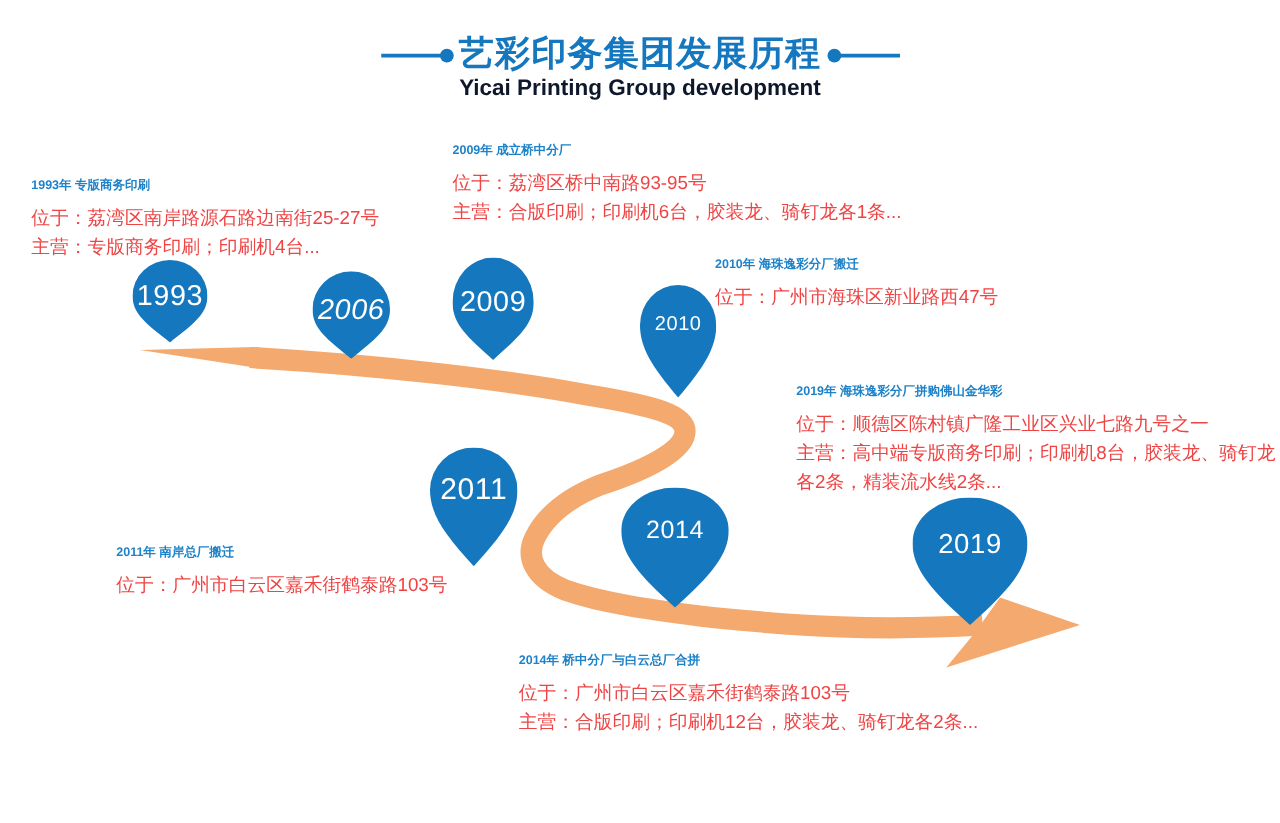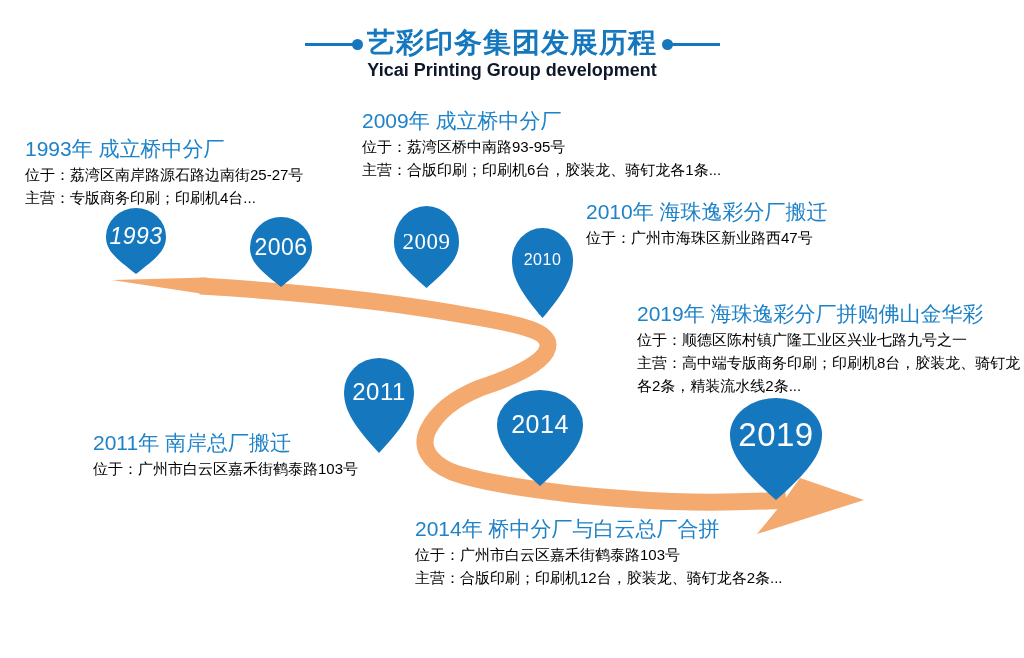--- a/index.html
+++ b/index.html
@@ -19,22 +19,22 @@
   
   .pin{position:absolute;z-index:2;}
   .pin svg{position:absolute;left:0;top:0;width:100%;height:100%;}
   .pin-year{position:absolute;left:0;top:0;width:100%;display:flex;align-items:center;justify-content:center;
             color:#ffffff;font-weight:normal;letter-spacing:0.5px;}
   .pin.round .pin-year{height:87%;}
   .pin.long  .pin-year{height:72%;}
 
   
   .info{position:absolute;z-index:3;font-size:15px;line-height:23px;}
-  .info-title{font-size:21px;font-weight:normal;color:#1E82C8;margin-bottom:3px;white-space:nowrap;}
-  .info-line{color:#000000;}
+  .info-title{font-size:10px;font-weight:bold;color:#1E82C8;margin-bottom:3px;white-space:nowrap;}
+  .info-line{color:#ef4444;}
 </style>
 </head>
 <body>
 
 <div id="stage">
 
   <div class="hdr">
     <div class="deco-line" style="left:305px;width:48px;"></div>
     <div class="deco-dot" style="left:352px;"></div>
     <div class="hdr-title">艺彩印务集团发展历程</div>
@@ -48,35 +48,35 @@
     <path d="M200,286 C300,292 400,303 470,316
              C525,325 548,332 548,345
              C548,360 520,375 480,388
              C455,398 437,412 428,430
              C420,446 428,462 452,472
              C480,482 520,488 570,494
              C640,501 700,505 786,500" fill="none" stroke="#F4A96E" stroke-width="17" stroke-linecap="butt"></path>
     <path d="M800,478 L864,500 L757,534 L780,506 Z" fill="#F4A96E"></path>
   </svg>
 
-  <div class="pin round" style="left:106px;top:208px;width:60px;height:66px;font-style:italic;">
+  <div class="pin round" style="left:106px;top:208px;width:60px;height:66px;">
     <svg viewBox="0 0 100 115" preserveAspectRatio="none">
       <path d="M50,115 C20,90 0,76 0,50 A50,50 0 1 1 100,50 C100,76 80,90 50,115 Z" fill="#1577BE"></path>
       </svg>
     <span class="pin-year" style="font-size:23px;">1993</span>
   </div>
 
-  <div class="pin round" style="left:250px;top:217px;width:62px;height:70px;">
+  <div class="pin round" style="left:250px;top:217px;width:62px;height:70px;font-style:italic;">
     <svg viewBox="0 0 100 115" preserveAspectRatio="none">
       <path d="M50,115 C20,90 0,76 0,50 A50,50 0 1 1 100,50 C100,76 80,90 50,115 Z" fill="#1577BE"></path>
       </svg>
     <span class="pin-year" style="font-size:23px;">2006</span>
   </div>
 
-  <div class="pin round" style="left:394px;top:206px;width:65px;height:82px;font-family:Liberation Serif, serif;">
+  <div class="pin round" style="left:362px;top:206px;width:65px;height:82px;">
     <svg viewBox="0 0 100 115" preserveAspectRatio="none">
       <path d="M50,115 C20,90 0,76 0,50 A50,50 0 1 1 100,50 C100,76 80,90 50,115 Z" fill="#1577BE"></path>
       </svg>
     <span class="pin-year" style="font-size:23px;">2009</span>
   </div>
 
   <div class="pin long" style="left:512px;top:228px;width:61px;height:90px;">
     <svg viewBox="0 0 100 140" preserveAspectRatio="none">
       <path d="M50,140 C16,102 0,78 0,50 A50,50 0 1 1 100,50 C100,78 84,102 50,140 Z" fill="#1577BE"></path>
       </svg>
@@ -87,43 +87,43 @@
     <svg viewBox="0 0 100 140" preserveAspectRatio="none">
       <path d="M50,140 C16,102 0,78 0,50 A50,50 0 1 1 100,50 C100,78 84,102 50,140 Z" fill="#1577BE"></path>
       </svg>
     <span class="pin-year" style="font-size:24px;">2011</span>
   </div>
 
   <div class="pin long" style="left:497px;top:390px;width:86px;height:96px;">
     <svg viewBox="0 0 100 140" preserveAspectRatio="none">
       <path d="M50,140 C16,102 0,78 0,50 A50,50 0 1 1 100,50 C100,78 84,102 50,140 Z" fill="#1577BE"></path>
       </svg>
-    <span class="pin-year" style="font-size:25px;">2014</span>
+    <span class="pin-year" style="font-size:20px;">2014</span>
   </div>
 
   <div class="pin long" style="left:730px;top:398px;width:92px;height:102px;">
     <svg viewBox="0 0 100 140" preserveAspectRatio="none">
       <path d="M50,140 C16,102 0,78 0,50 A50,50 0 1 1 100,50 C100,78 84,102 50,140 Z" fill="#1577BE"></path>
       </svg>
-    <span class="pin-year" style="font-size:33px;">2019</span>
+    <span class="pin-year" style="font-size:22px;">2019</span>
   </div>
 
   <div class="info" style="left:25px;top:137px;width:340px;">
-    <div class="info-title">1993年 成立桥中分厂</div>
+    <div class="info-title">1993年 专版商务印刷</div>
     <div class="info-line">位于：荔湾区南岸路源石路边南街25-27号</div>
     <div class="info-line">主营：专版商务印刷；印刷机4台...</div>
   </div>
 
   <div class="info" style="left:362px;top:109px;width:410px;">
     <div class="info-title">2009年 成立桥中分厂</div>
     <div class="info-line">位于：荔湾区桥中南路93-95号</div>
     <div class="info-line">主营：合版印刷；印刷机6台，胶装龙、骑钉龙各1条...</div>
   </div>
 
-  <div class="info" style="left:586px;top:200px;width:345px;">
+  <div class="info" style="left:572px;top:200px;width:345px;">
     <div class="info-title">2010年 海珠逸彩分厂搬迁</div>
     <div class="info-line">位于：广州市海珠区新业路西47号</div>
   </div>
 
 
   <div class="info" style="left:637px;top:302px;width:392px;">
     <div class="info-title">2019年 海珠逸彩分厂拼购佛山金华彩</div>
     <div class="info-line">位于：顺德区陈村镇广隆工业区兴业七路九号之一</div>
     <div class="info-line">主营：高中端专版商务印刷；印刷机8台，胶装龙、骑钉龙各2条，精装流水线2条...</div>
   </div>

